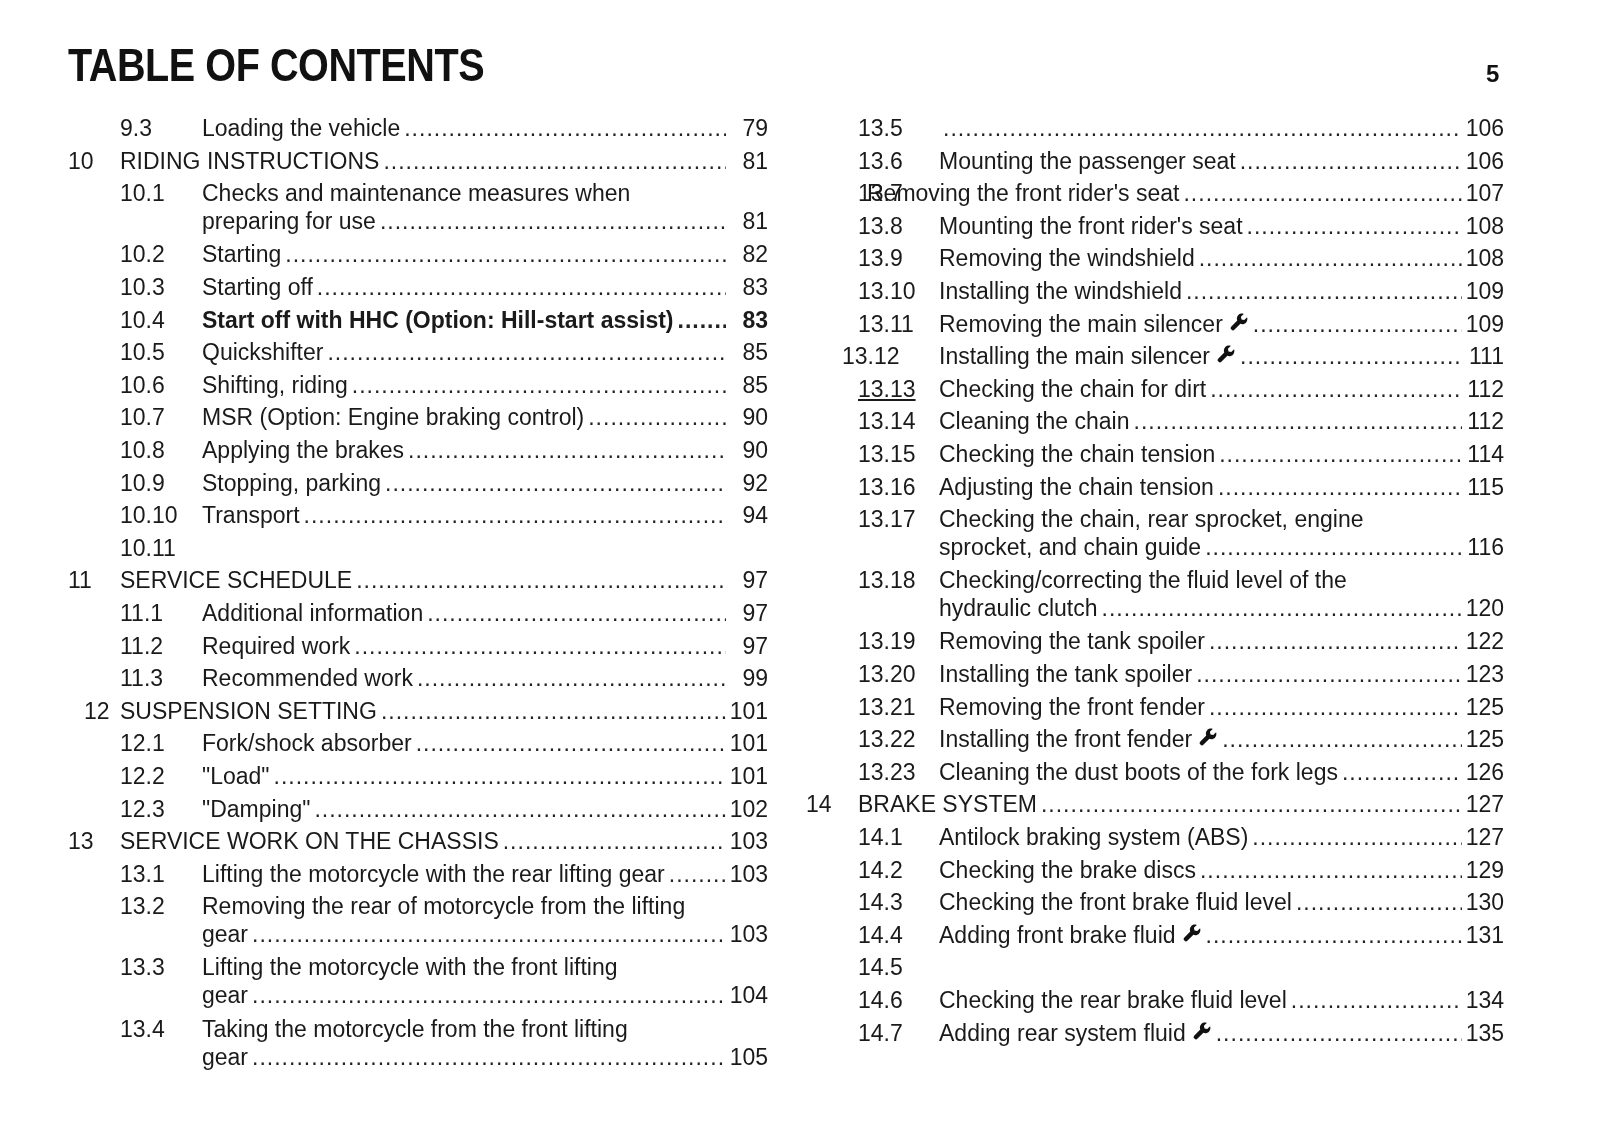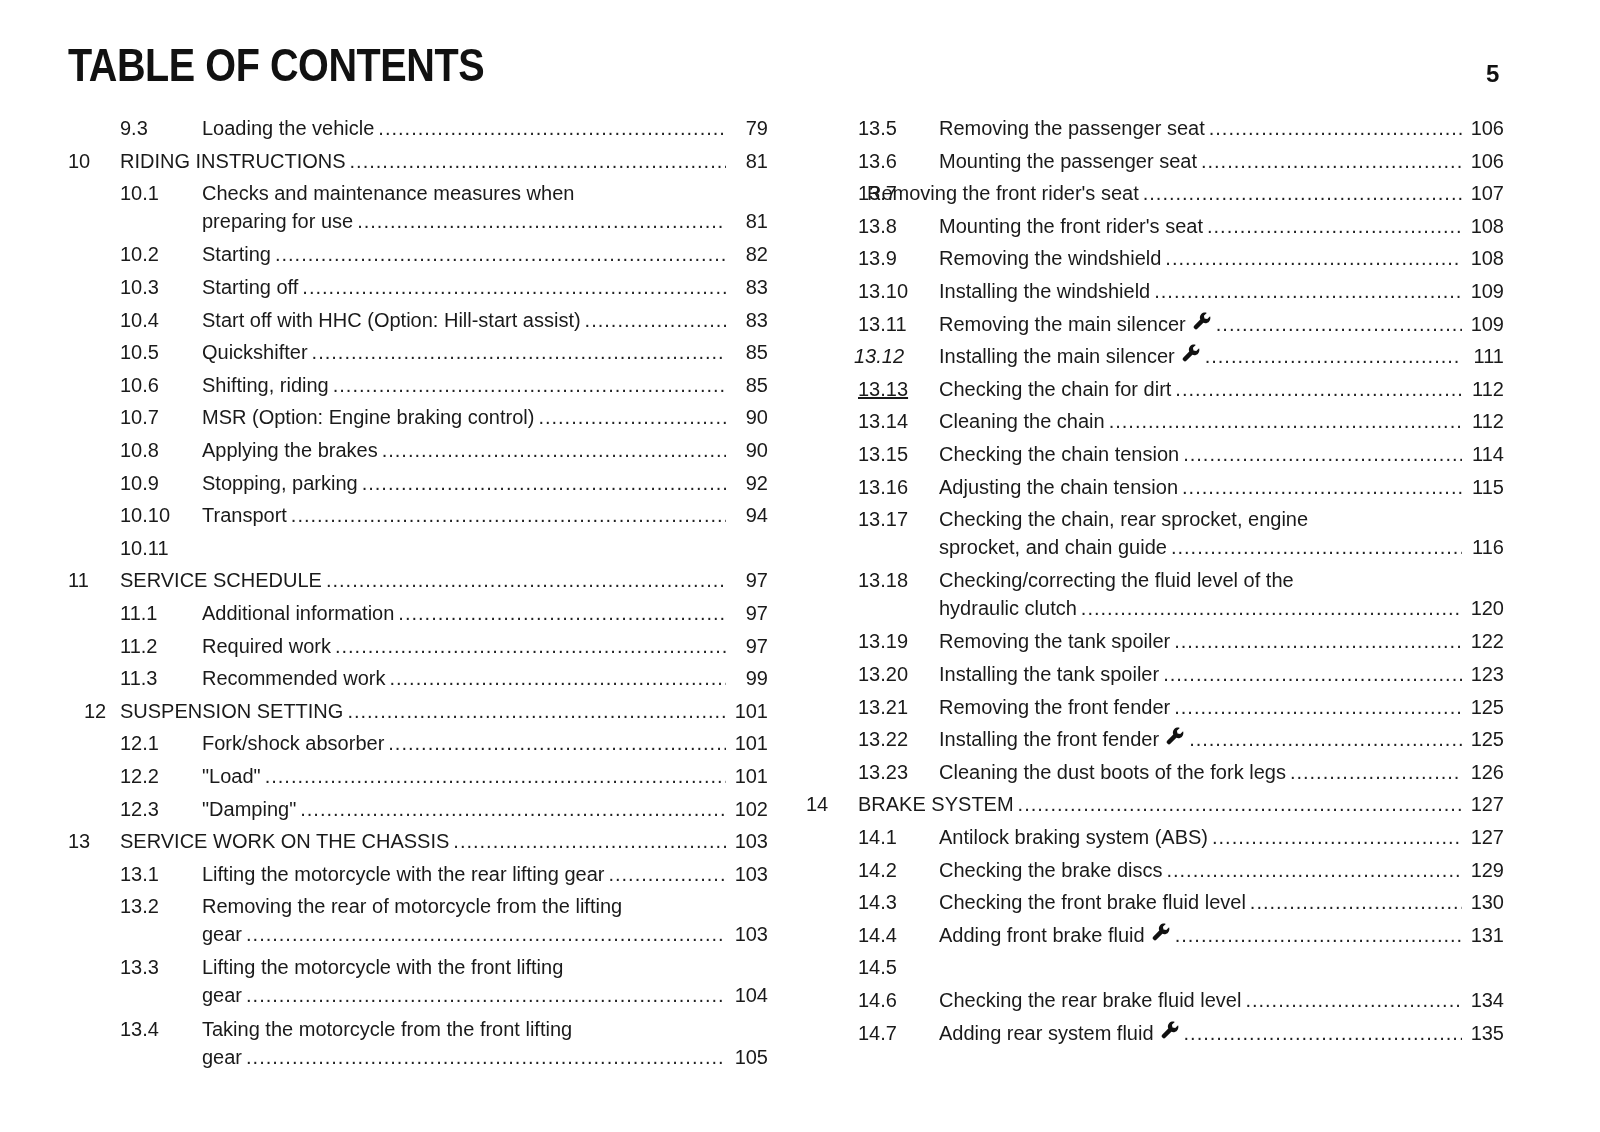--- a/index.html
+++ b/index.html
@@ -2,21 +2,21 @@
 <html><head>
 <meta charset="utf-8">
 <style>
   html,body{margin:0;padding:0;background:#fff;}
   body{width:1600px;height:1132px;position:relative;overflow:hidden;font-family:"Liberation Sans",sans-serif;color:#1a1a1a;}
   .title{position:absolute;left:68px;top:38px;font-family:"Liberation Sans",sans-serif;font-weight:bold;font-size:46px;letter-spacing:-0.5px;transform:scaleX(0.86);transform-origin:left top;color:#111;}
   .pagenum{position:absolute;left:1486px;top:60px;font-weight:bold;font-size:24px;color:#111;}
   .col{position:absolute;top:114px;}
   .col.left{left:68px;width:700px;}
   .col.right{left:806px;width:698px;}
-  .entry{position:relative;font-size:20px;line-height:28px;transform-origin:left top;}
+  .entry{position:relative;font-size:23px;line-height:28px;transform-origin:left top;}
   .entry .num{position:absolute;top:0;white-space:nowrap;}
   .entry .body{position:relative;display:block;}
   .line{display:flex;align-items:baseline;height:28px;white-space:nowrap;}
   .line .txt{flex:0 0 auto;}
   .line .dots{flex:1 1 auto;overflow:hidden;white-space:nowrap;margin:0 4px 0 4px;letter-spacing:1px;color:#222;}
   .line .dots::before{content:"................................................................................................................................................................................................................";}
   .line .pg{flex:0 0 auto;min-width:38px;text-align:right;}
   .wrench{display:inline-block;width:20px;height:20px;vertical-align:-2px;margin-left:6px;}
 </style>
 </head>
@@ -74,21 +74,21 @@
       <div class="body" style="margin-left: 134px;">
         <div class="line">
           <span class="txt">Starting off</span>
           <span class="dots"></span>
           <span class="pg">83</span>
         </div>
       </div>
     </div>
     <div class="entry" style="position: absolute; top: 191.5px; left: 0px; width: 700px;">
       <span class="num" style="left: 52px;">10.4</span>
-      <div class="body" style="margin-left: 134px;">
+      <div class="body" style="margin-left: 134px; font-weight: bold;">
         <div class="line">
           <span class="txt">Start off with HHC (Option: Hill-start assist)</span>
           <span class="dots"></span>
           <span class="pg">83</span>
         </div>
       </div>
     </div>
     <div class="entry" style="position: absolute; top: 224.1px; left: 0px; width: 700px;">
       <span class="num" style="left: 52px;">10.5</span>
       <div class="body" style="margin-left: 134px;">
@@ -290,21 +290,20 @@
           <span class="pg">105</span>
         </div>
       </div>
     </div>
   </div>
 <div class="col right">
     <div class="entry" style="position: absolute; top: 0px; left: 0px; width: 698px;">
       <span class="num" style="left: 52px;">13.5</span>
       <div class="body" style="margin-left: 133px;">
         <div class="line">
-          <span class="txt">Removing the passenger seat</span>
           <span class="dots"></span>
           <span class="pg">106</span>
         </div>
       </div>
     </div>
     <div class="entry" style="position: absolute; top: 32.6px; left: 0px; width: 698px;">
       <span class="num" style="left: 52px;">13.6</span>
       <div class="body" style="margin-left: 133px;">
         <div class="line">
           <span class="txt">Mounting the passenger seat</span>
@@ -360,21 +359,21 @@
           <span class="txt">Removing the main silencer</span>
           <span class="wrench"><svg viewBox="0 0 24 24" width="20" height="20">
               <path fill="#111" d="M21.7 6.3l-3.4 3.4-3.3-.7-.7-3.3 3.4-3.4c-2.2-.8-4.8-.3-6.5 1.4-1.8 1.8-2.2 4.4-1.3 6.6L2.6 17.6c-.9.9-.9 2.3 0 3.2l.6.6c.9.9 2.3.9 3.2 0l7.3-7.3c2.2.9 4.8.5 6.6-1.3 1.7-1.7 2.2-4.3 1.4-6.5z"></path>
             </svg></span>
           <span class="dots"></span>
           <span class="pg">109</span>
         </div>
       </div>
     </div>
     <div class="entry" style="position: absolute; top: 228.2px; left: 0px; width: 698px;">
-      <span class="num" style="left: 48px; font-style: italic;">13.12</span>
+      <span class="num" style="left: 36px;">13.12</span>
       <div class="body" style="margin-left: 133px;">
         <div class="line">
           <span class="txt">Installing the main silencer</span>
           <span class="wrench"><svg viewBox="0 0 24 24" width="20" height="20">
               <path fill="#111" d="M21.7 6.3l-3.4 3.4-3.3-.7-.7-3.3 3.4-3.4c-2.2-.8-4.8-.3-6.5 1.4-1.8 1.8-2.2 4.4-1.3 6.6L2.6 17.6c-.9.9-.9 2.3 0 3.2l.6.6c.9.9 2.3.9 3.2 0l7.3-7.3c2.2.9 4.8.5 6.6-1.3 1.7-1.7 2.2-4.3 1.4-6.5z"></path>
             </svg></span>
           <span class="dots"></span>
           <span class="pg">111</span>
         </div>
       </div>

